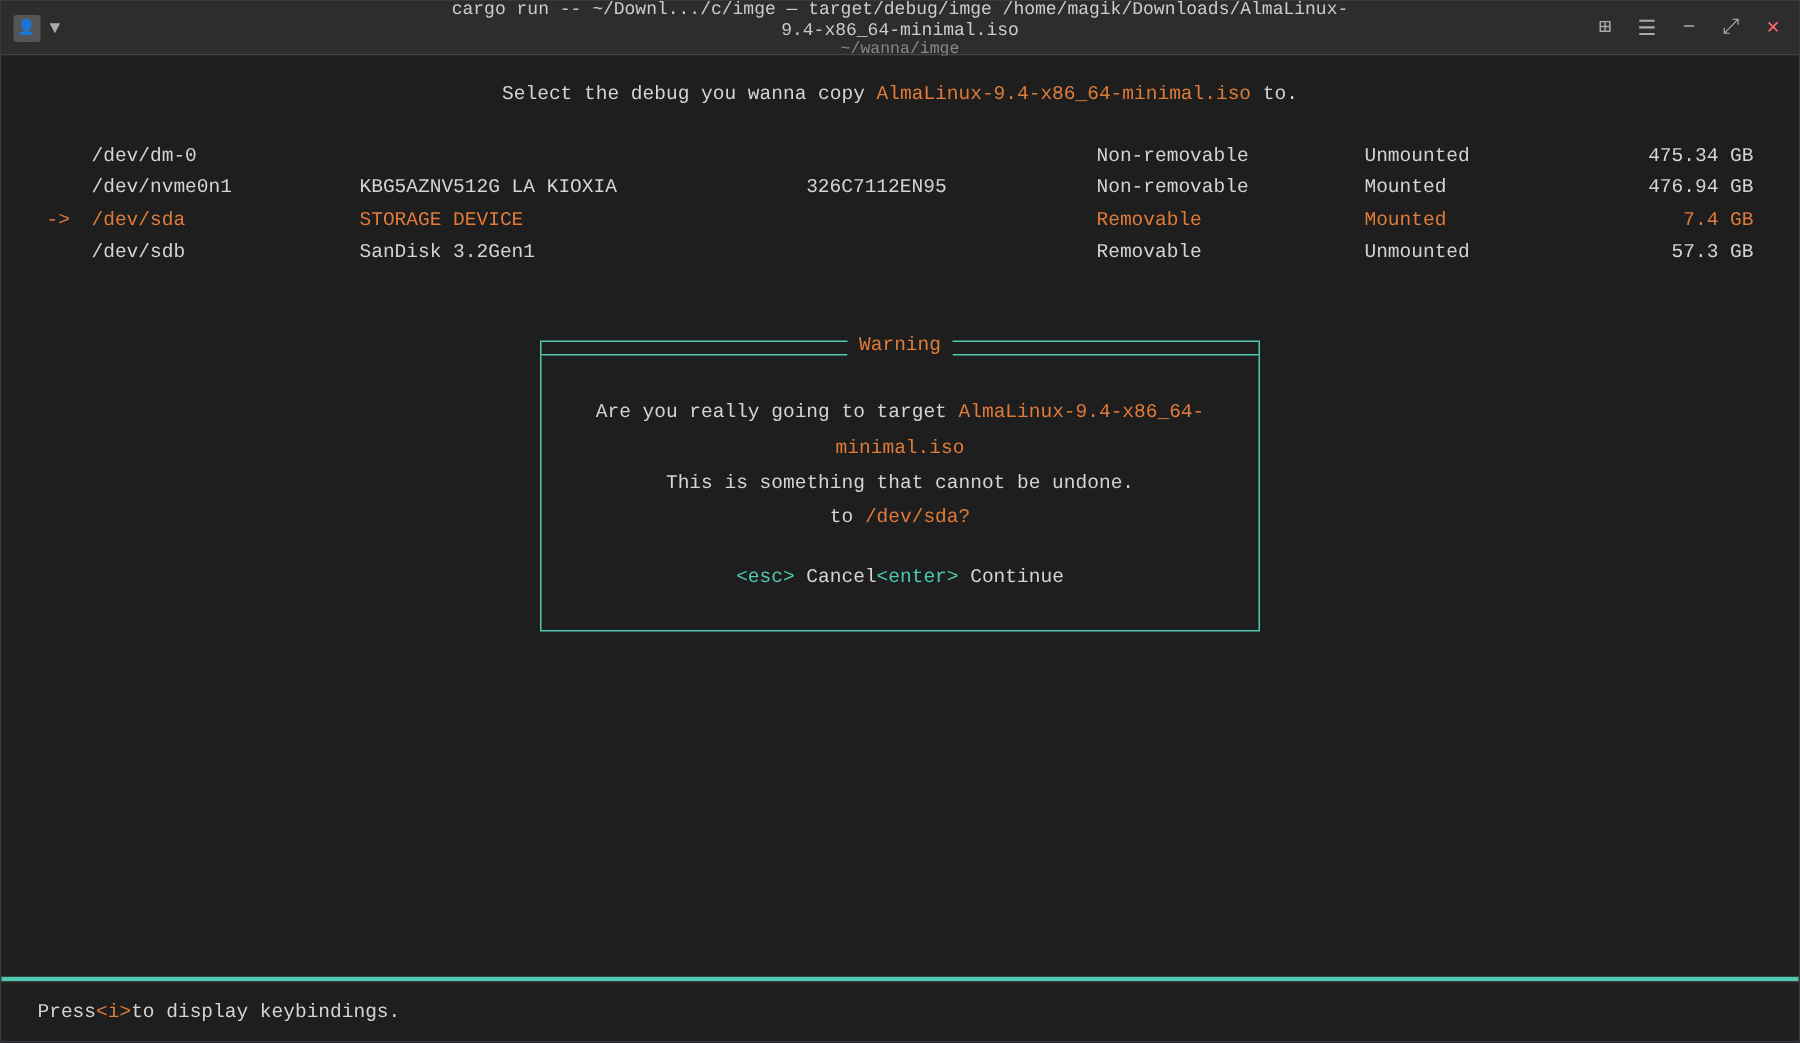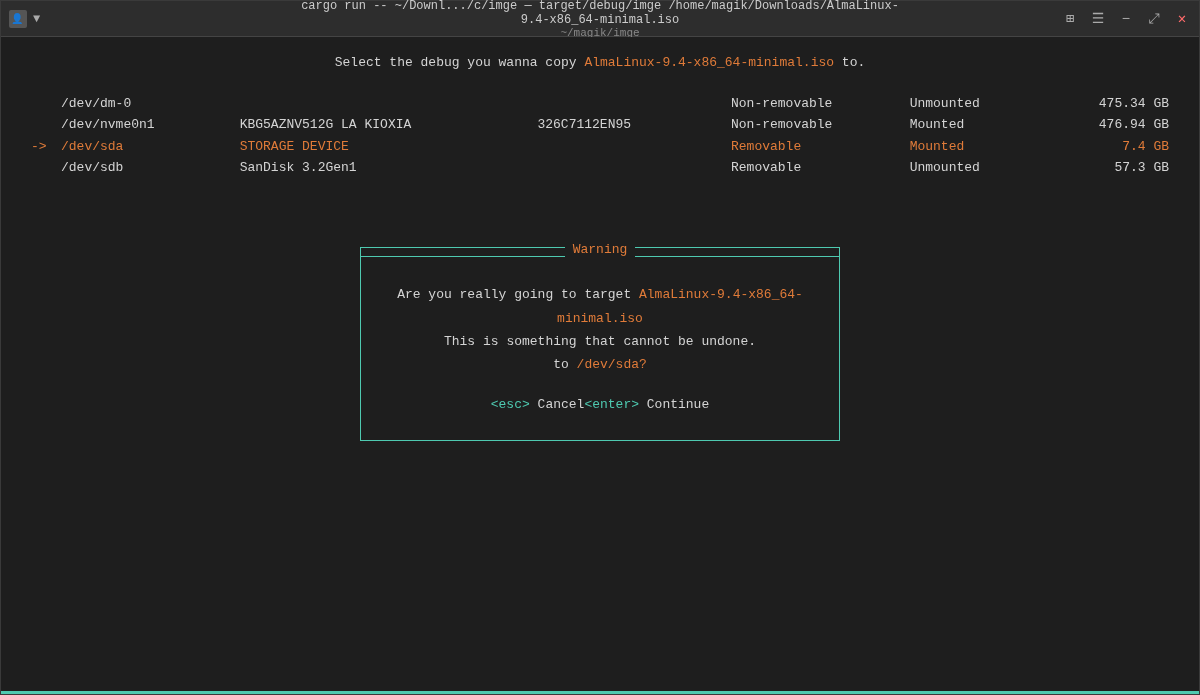--- a/index.html
+++ b/index.html
@@ -224,21 +224,21 @@
   <div class="titlebar">
     <div class="titlebar-left">
       <div class="titlebar-avatar">
         <span>👤</span>
       </div>
       <div class="titlebar-dropdown">▼</div>
     </div>
 
     <div class="titlebar-center">
       <div class="titlebar-title">cargo run -- ~/Downl.../c/imge — target/debug/imge /home/magik/Downloads/AlmaLinux-9.4-x86_64-minimal.iso</div>
-      <div class="titlebar-subtitle">~/magik/imge</div>
+      <div class="titlebar-subtitle">~/wanna/imge</div>
     </div>
 
     <div class="titlebar-right">
       <div class="titlebar-btn">⊞</div>
       <div class="titlebar-btn">☰</div>
       <div class="titlebar-btn">−</div>
       <div class="titlebar-btn">⤢</div>
       <div class="titlebar-btn close">✕</div>
     </div>
   </div>
@@ -324,14 +324,19 @@
         </div>
       </div>
     </div>
 
   </div>
 
   <div class="progress-bar-container">
     <div class="progress-bar"></div>
   </div>
 
+  <div class="statusbar">
+    <span>Press </span>
+    <span class="statusbar-key">&lt;i&gt;</span>
+    <span> to display keybindings.</span>
+  </div>
 
 </div>
 
 </body></html>

